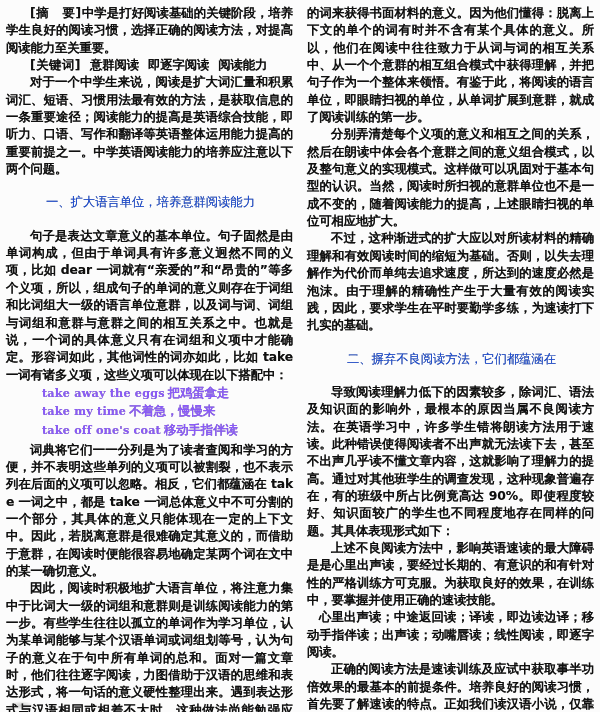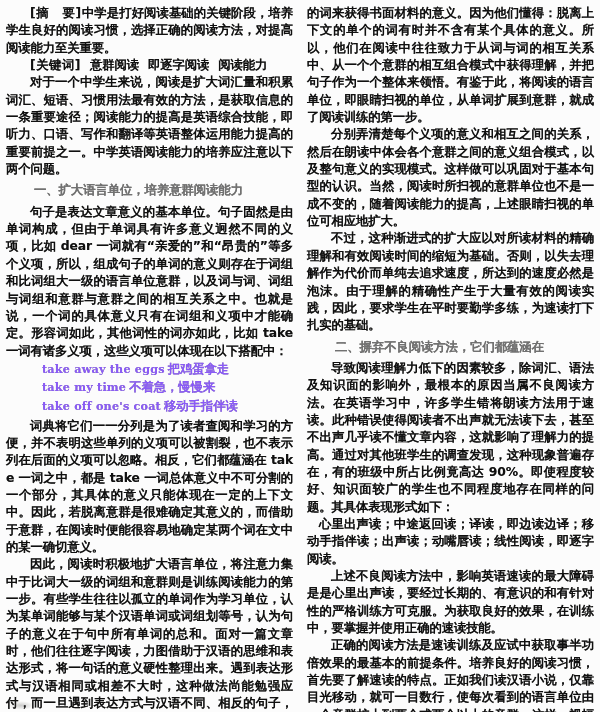--- a/index.html
+++ b/index.html
@@ -57,26 +57,26 @@
   p.indent  { text-indent: 24px; }
   p.indent2 { text-indent: 12px; }
 
   
   .meta-line { text-indent: 24px; }
   .meta-label { letter-spacing: 0.5px; margin-top: 34px; }
   .kw-gap { display: inline-block; width: 9px; }
 
   
   p.heading {
-    margin: 4px;
+    margin: 16px;
     text-indent: 24px;
     font-size: 12.4px;
     line-height: 17.35px;
-    color: #737373;
-    font-weight: 700;
+    color: #1d4ed8;
+    font-weight: 400;
     letter-spacing: -0.1px;
     text-shadow: 0 0 0.6px rgba(0,0,0,0.5);
     font-family: "DejaVu Sans", "Liberation Sans", sans-serif;
   }
 
   
   .examples {
     margin: 0;
     padding: 1px 0 1px 0;
   }
@@ -148,22 +148,22 @@
       <p class="para">的词来获得书面材料的意义。因为他们懂得：脱离上下文的单个的词有时并不含有某个具体的意义。所以，他们在阅读中往往致力于从词与词的相互关系中、从一个个意群的相互组合模式中获得理解，并把句子作为一个整体来领悟。有鉴于此，将阅读的语言单位，即眼睛扫视的单位，从单词扩展到意群，就成了阅读训练的第一步。</p>
 
       <p class="para indent">分别弄清楚每个义项的意义和相互之间的关系，然后在朗读中体会各个意群之间的意义组合模式，以及整句意义的实现模式。这样做可以巩固对于基本句型的认识。当然，阅读时所扫视的意群单位也不是一成不变的，随着阅读能力的提高，上述眼睛扫视的单位可相应地扩大。</p>
 
       <p class="para indent">不过，这种渐进式的扩大应以对所读材料的精确理解和有效阅读时间的缩短为基础。否则，以失去理解作为代价而单纯去追求速度，所达到的速度必然是泡沫。由于理解的精确性产生于大量有效的阅读实践，因此，要求学生在平时要勤学多练，为速读打下扎实的基础。</p>
 
       <p class="heading">二、摒弃不良阅读方法，它们都蕴涵在</p>
 
       <p class="para indent">导致阅读理解力低下的因素较多，除词汇、语法及知识面的影响外，最根本的原因当属不良阅读方法。在英语学习中，许多学生错将朗读方法用于速读。此种错误使得阅读者不出声就无法读下去，甚至不出声几乎读不懂文章内容，这就影响了理解力的提高。通过对其他班学生的调查发现，这种现象普遍存在，有的班级中所占比例竟高达 90%。即使程度较好、知识面较广的学生也不同程度地存在同样的问题。其具体表现形式如下：</p>
 
+      <p class="para indent">上述不良阅读方法中，影响英语速读的最大障碍是是心里出声读，要经过长期的、有意识的和有针对性的严格训练方可克服。为获取良好的效果，在训练中，要掌握并使用正确的速读技能。</p>
+
       <p class="para indent2">心里出声读；中途返回读；译读，即边读边译；移动手指伴读；出声读；动嘴唇读；线性阅读，即逐字阅读。</p>
-
-      <p class="para indent">上述不良阅读方法中，影响英语速读的最大障碍是是心里出声读，要经过长期的、有意识的和有针对性的严格训练方可克服。为获取良好的效果，在训练中，要掌握并使用正确的速读技能。</p>
 
       <p class="para indent">正确的阅读方法是速读训练及应试中获取事半功倍效果的最基本的前提条件。培养良好的阅读习惯，首先要了解速读的特点。正如我们读汉语小说，仅靠目光移动，就可一目数行，使每次看到的语言单位由一个意群扩大到两个或两个以上的意群。这样，视幅越大，阅读的速度就越快。同时，扩大视幅有助于从整体上把握阅读材料，更好地理解、记忆所读的内容。</p>
 
     </div>
 
   </div>
 </div>
 
 </body></html>

